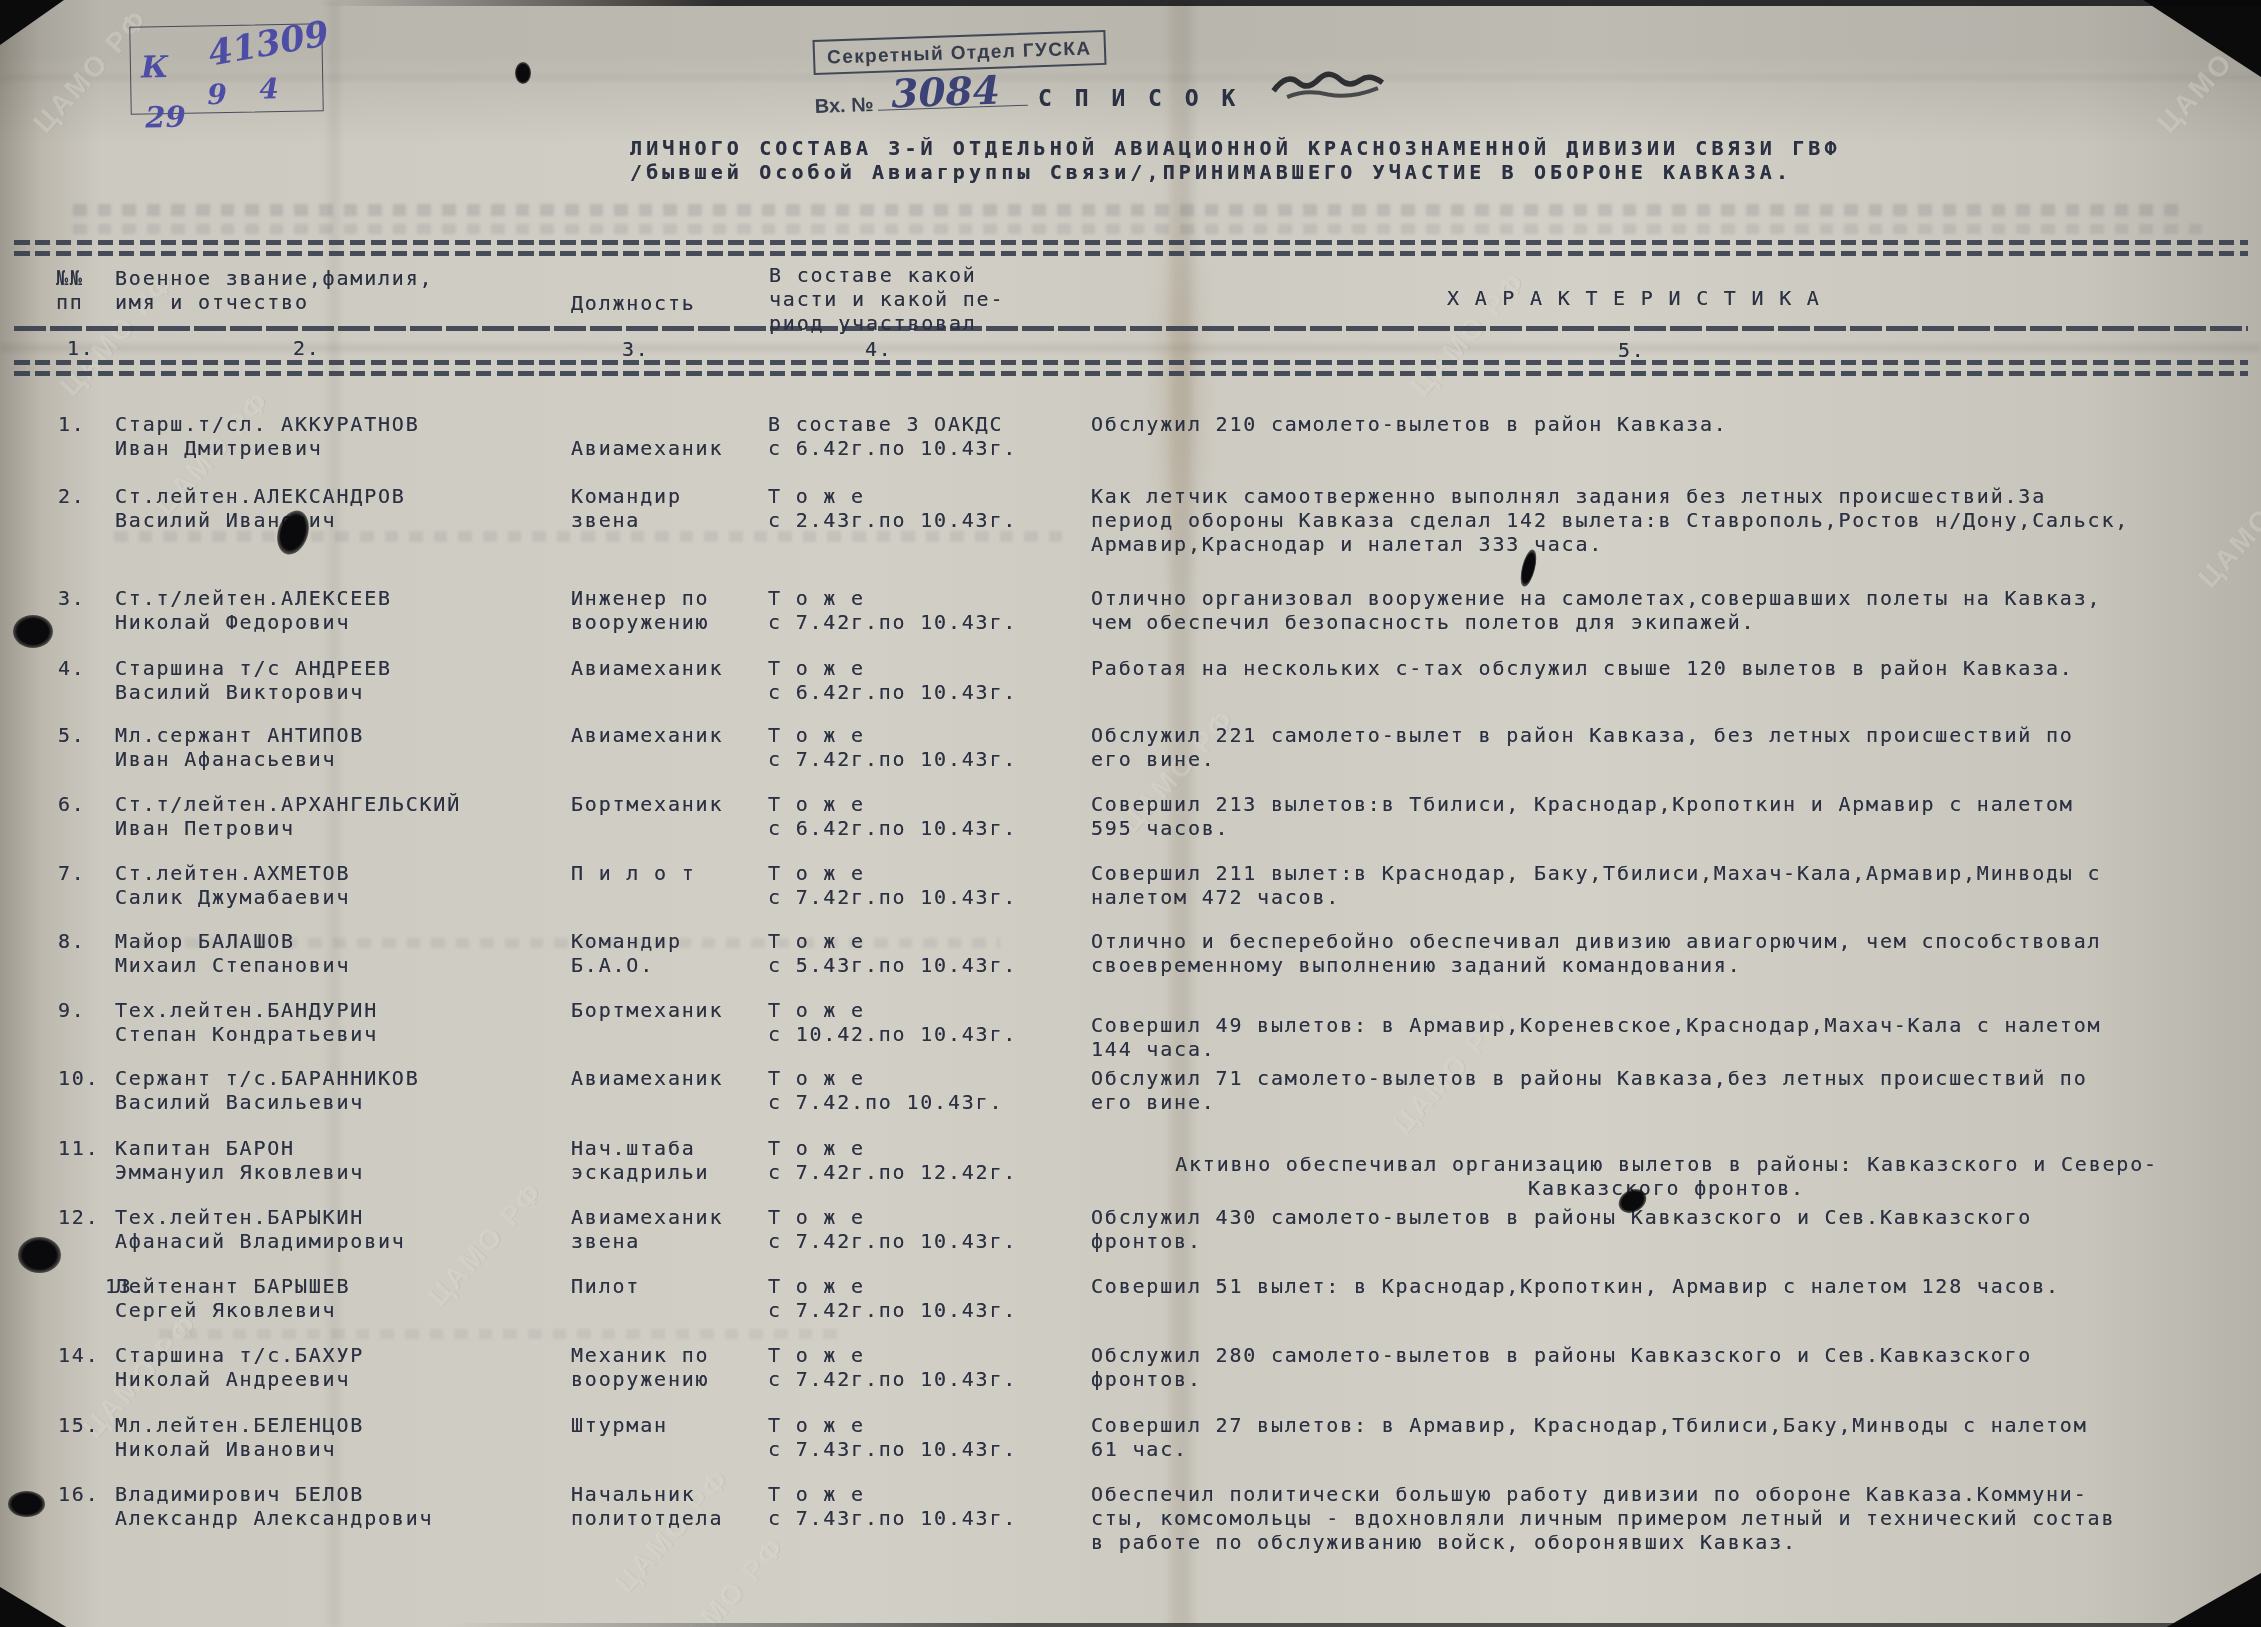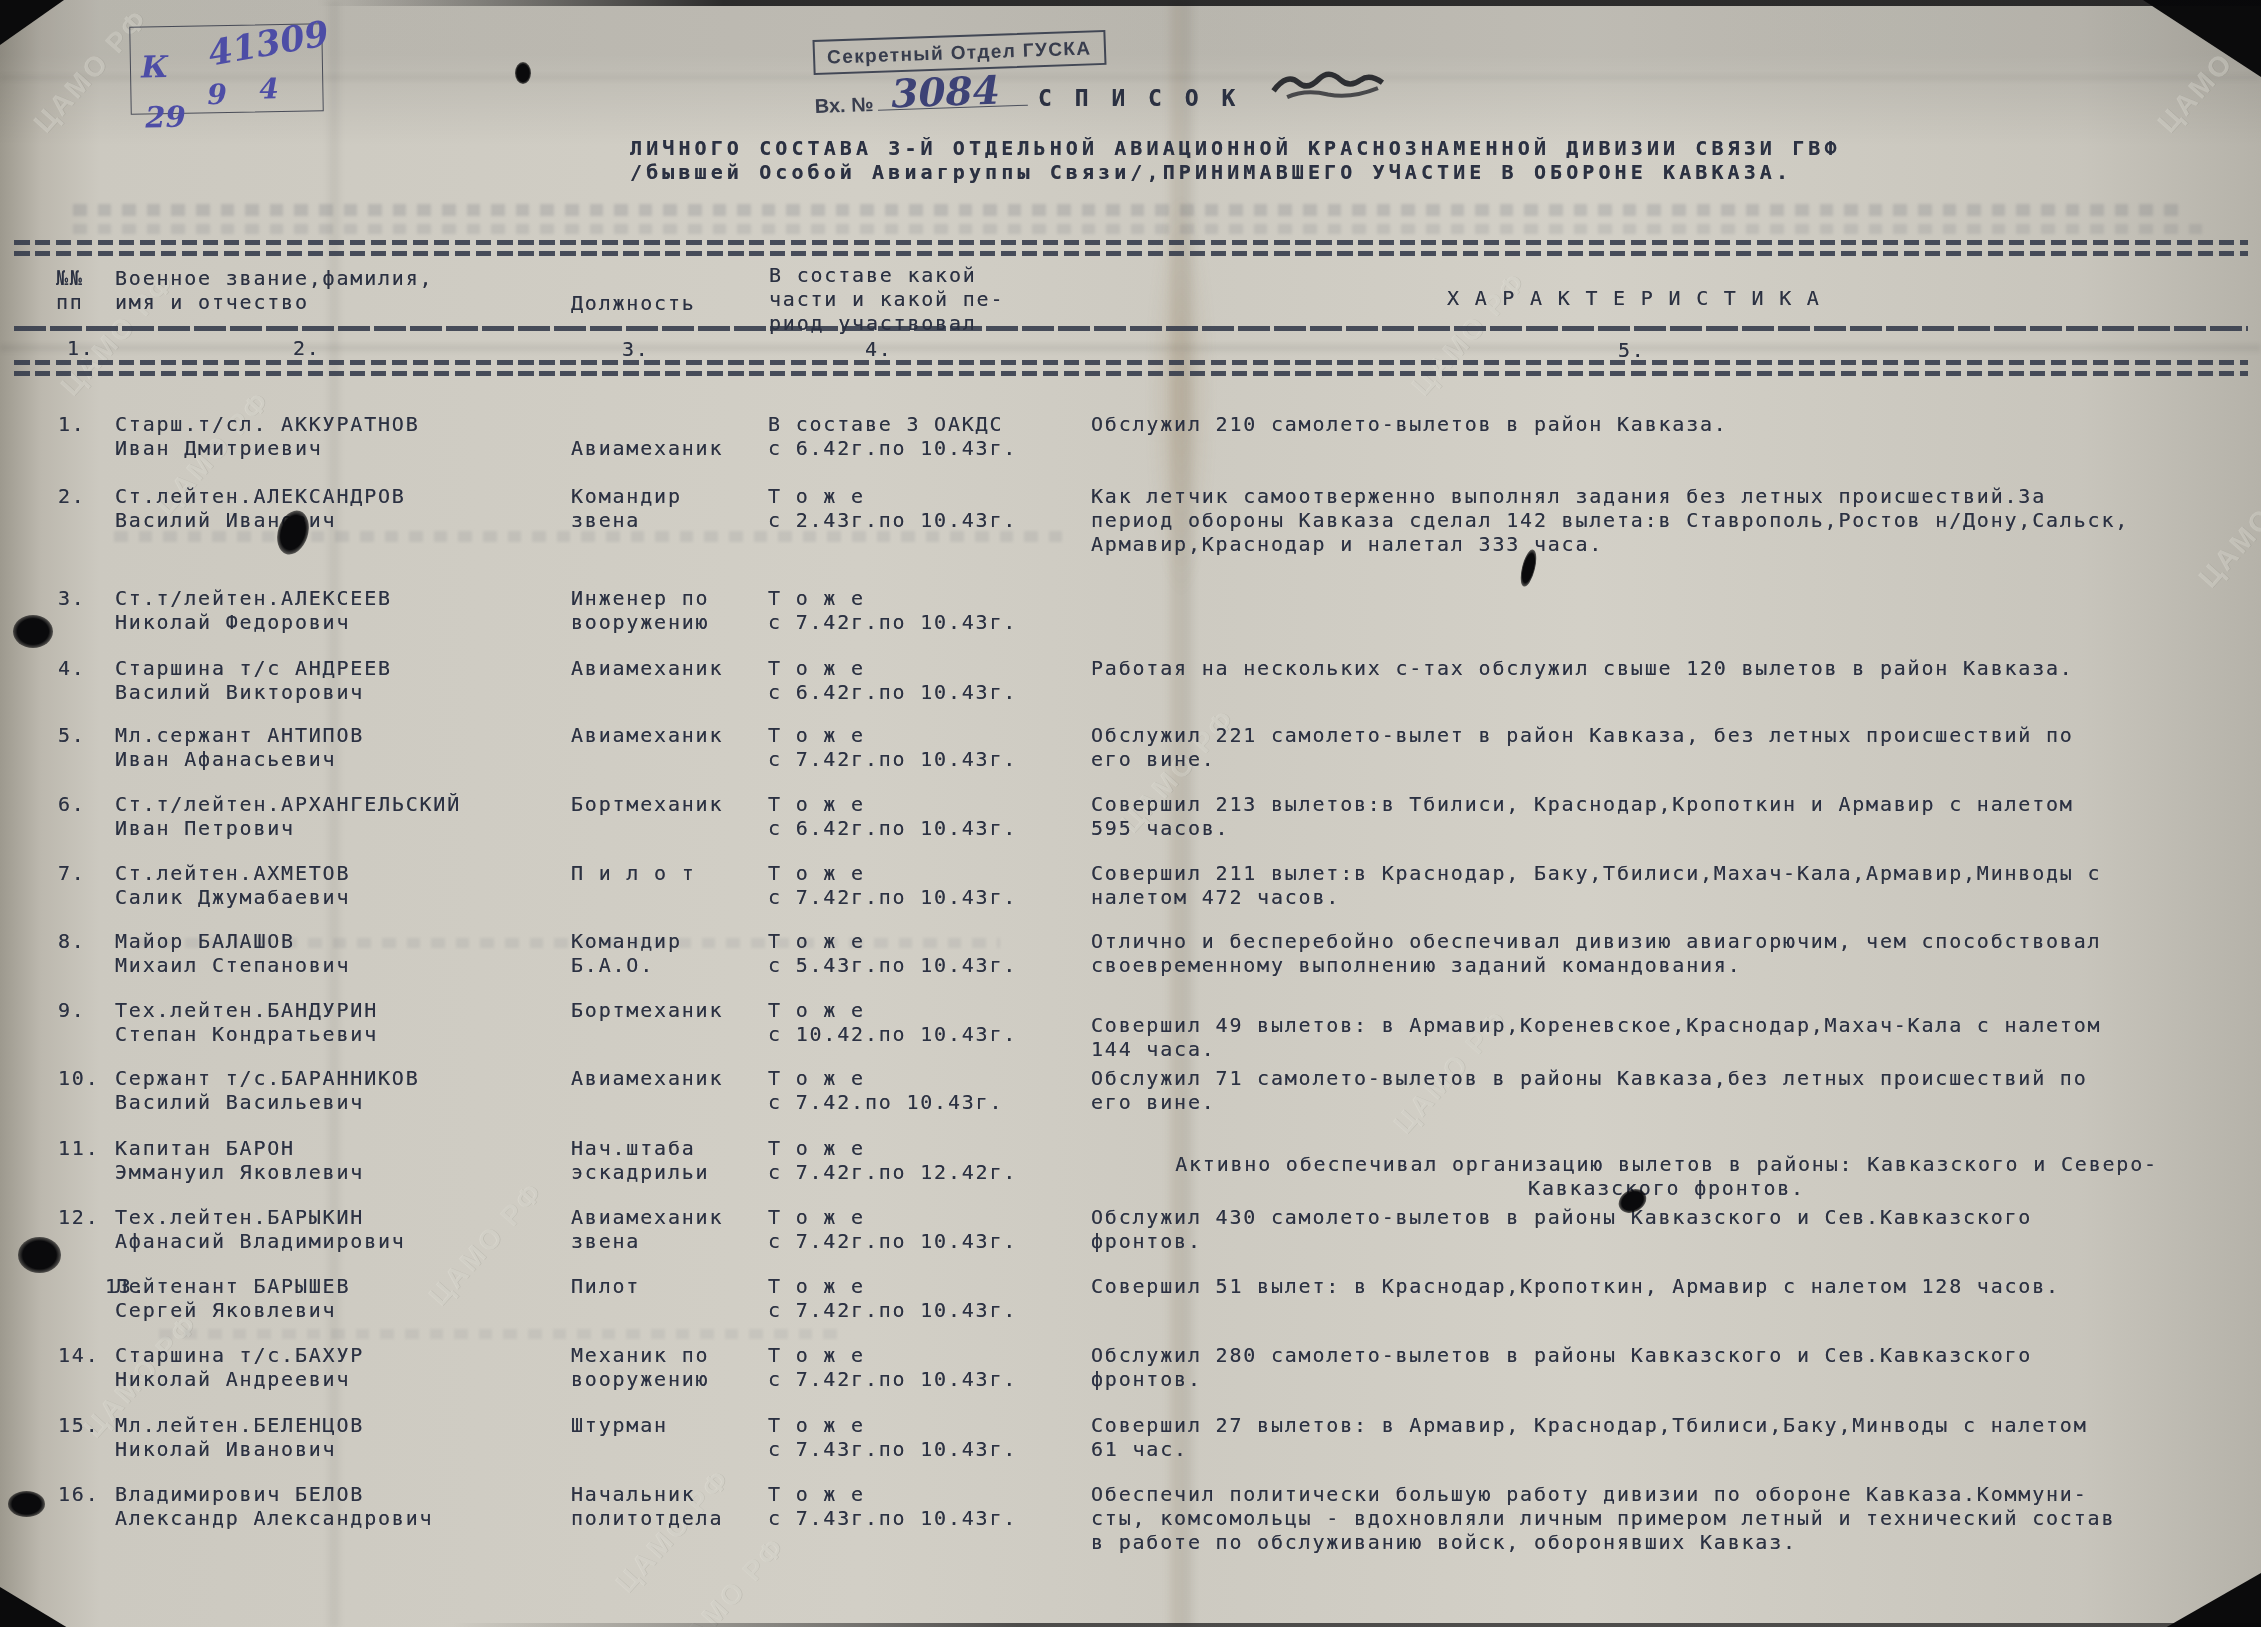--- a/index.html
+++ b/index.html
@@ -147,20 +147,22 @@
 Армавир,Краснодар и налетал 333 часа.</div>
       </div>
       <div class="row" style="top: 586px;">
         <div class="cell tw c-num" style="top: 0px;">3.</div>
         <div class="cell tw c-name" style="top: 0px;">Ст.т/лейтен.АЛЕКСЕЕВ
 Николай Федорович</div>
         <div class="cell tw c-pos" style="top: 0px;">Инженер по
 вооружению</div>
         <div class="cell tw c-per" style="top: 0px;">Т о ж е
 с 7.42г.по 10.43г.</div>
+        <div class="cell tw c-char" style="top: 0px;">Отлично организовал вооружение на самолетах,совершавших полеты на Кавказ,
+чем обеспечил безопасность полетов для экипажей.</div>
       </div>
       <div class="row" style="top: 656px;">
         <div class="cell tw c-num" style="top: 0px;">4.</div>
         <div class="cell tw c-name" style="top: 0px;">Старшина т/с АНДРЕЕВ
 Василий Викторович</div>
         <div class="cell tw c-pos" style="top: 0px;">Авиамеханик</div>
         <div class="cell tw c-per" style="top: 0px;">Т о ж е
 с 6.42г.по 10.43г.</div>
         <div class="cell tw c-char" style="top: 0px;">Работая на нескольких с-тах обслужил свыше 120 вылетов в район Кавказа.</div>
       </div>

